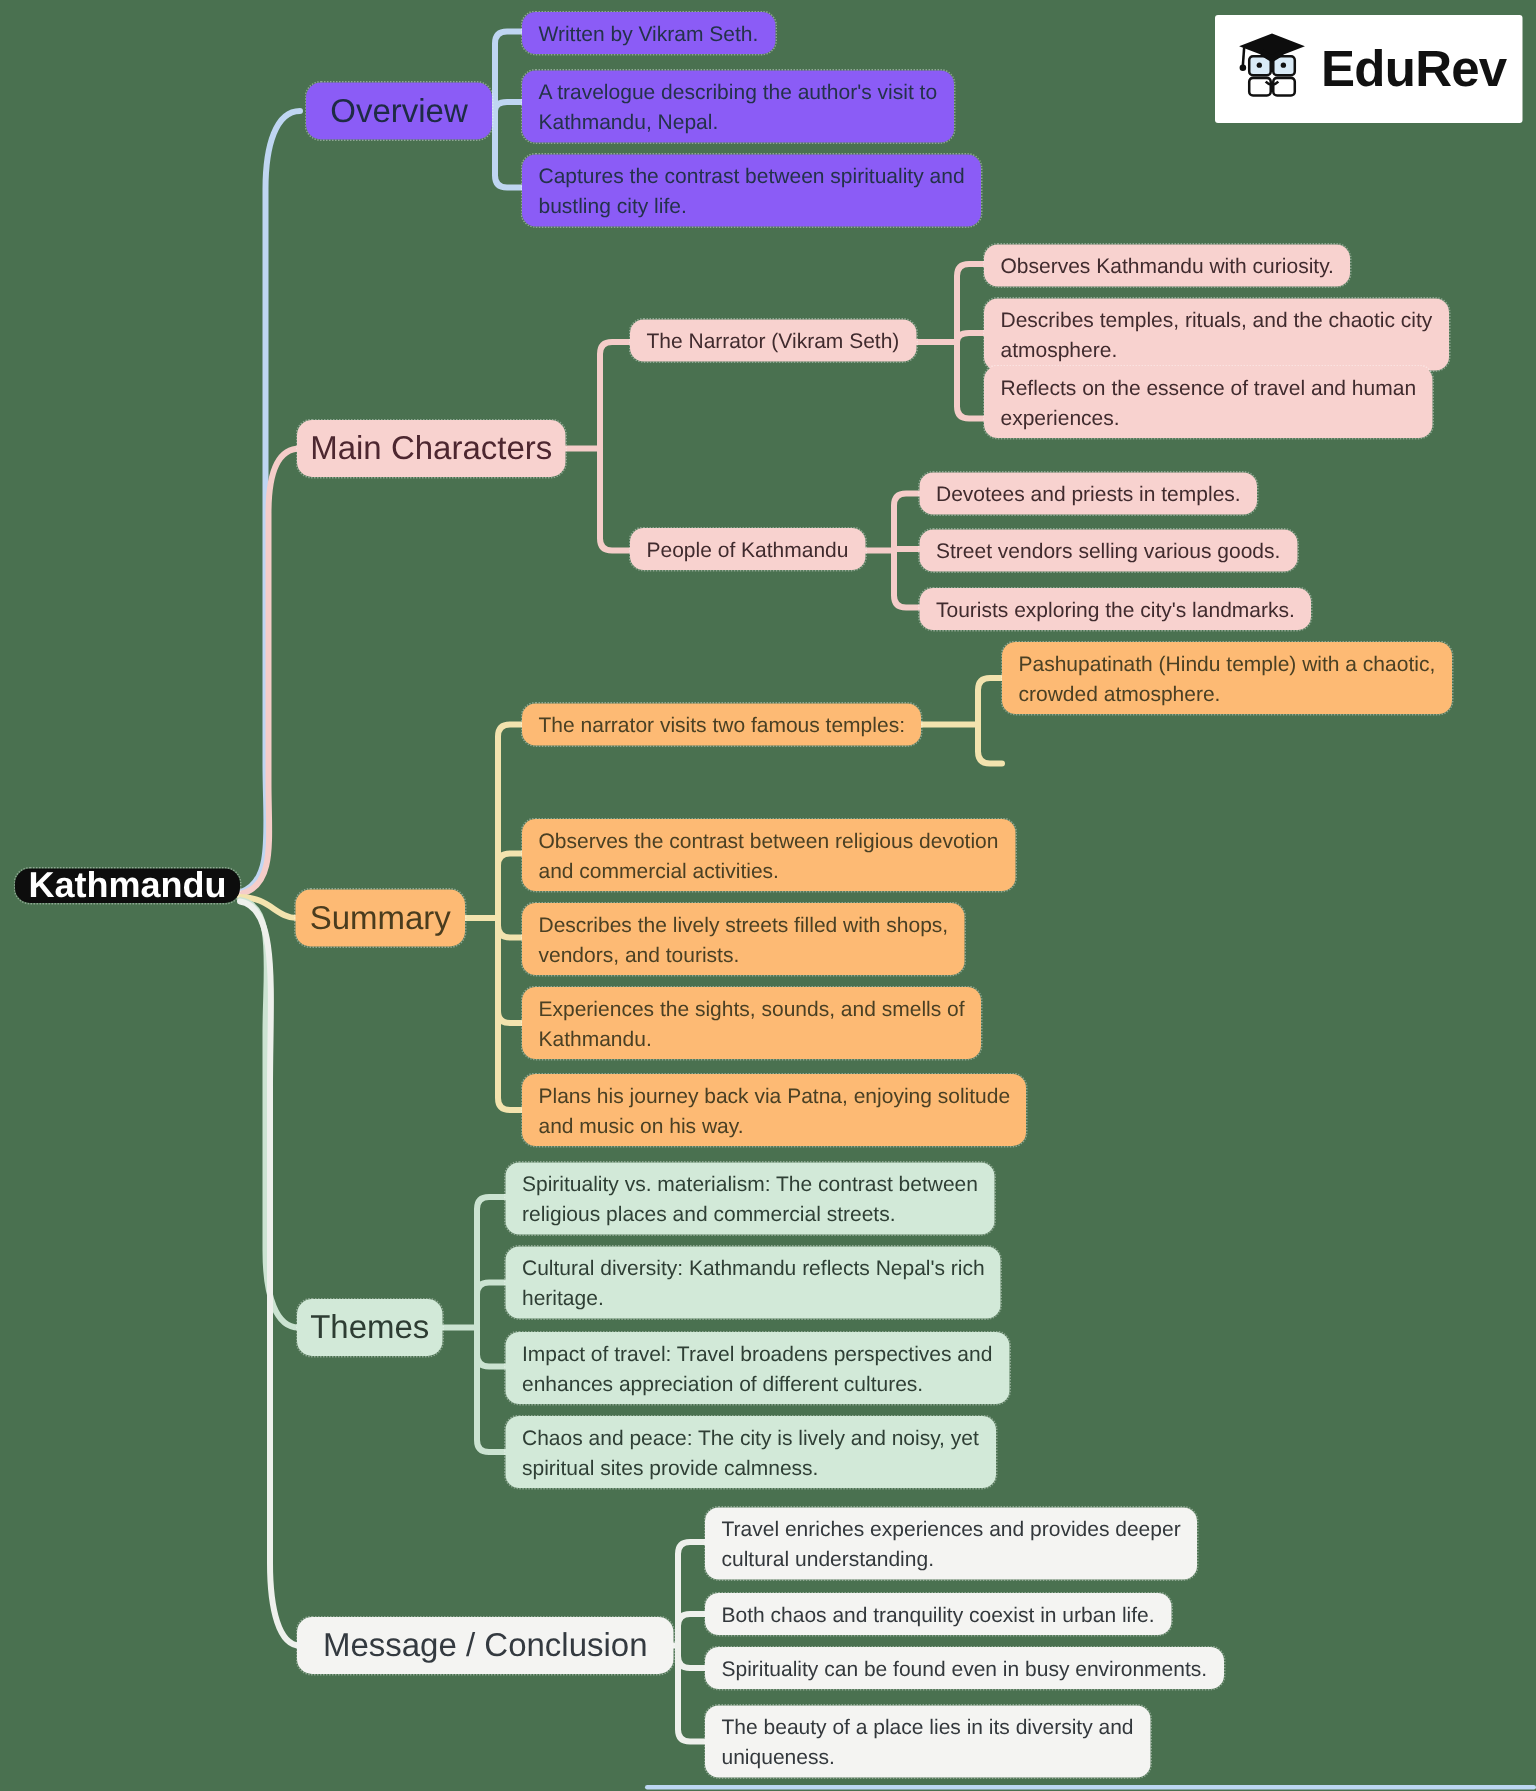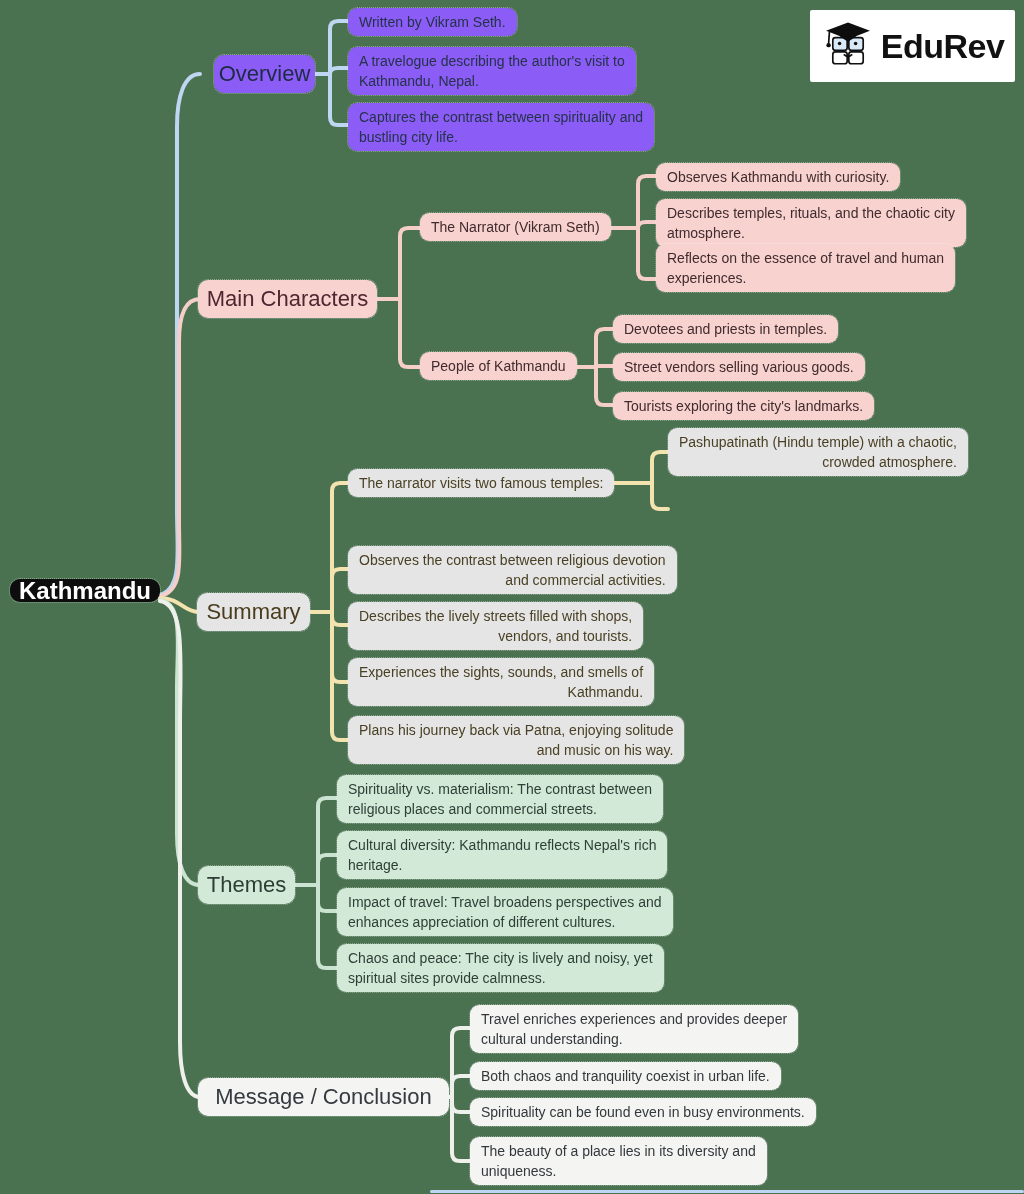--- a/index.html
+++ b/index.html
@@ -14,21 +14,21 @@
   }
   .leaf{font-size:14px;line-height:20px;padding:4px 11px;border-radius:9px;}
   .blabel{
     font-size:22px;height:38px;display:flex;align-items:center;justify-content:center;
     white-space:nowrap;border-radius:10px;
   }
   .c-blue{background:#8b5cf6;color:#24324a;}
   .c-blue.blabel{color:#1e2b45;}
   .c-pink{background:#f8d2cf;color:#402b2e;}
   .c-pink.blabel{color:#4d2730;}
-  .c-yellow{background:#e5e5e5;color:#4a4024;text-align:right;}
+  .c-yellow{background:#fdba74;color:#4a4024;}
   .c-yellow.blabel{color:#4a3c1e;}
   .c-green{background:#d2e9d8;color:#2f3f35;}
   .c-green.blabel{color:#2e3d33;}
   .c-gray{background:#f4f4f2;color:#33383c;}
   .c-gray.blabel{color:#343a40;}
   .root{
     background:#0d0d0d;color:#ffffff;font-weight:bold;font-size:24px;
     display:flex;align-items:center;justify-content:center;white-space:nowrap;
     border-radius:10px;height:23px;
   }
@@ -93,21 +93,21 @@
       <path d="M 430 1097 H 452"></path>
       <path d="M 452 1097 V 1036 Q 452 1028 460 1028 H 470"></path>
       <path d="M 452 1097 V 1084 Q 452 1076 460 1076 H 470"></path>
       <path d="M 452 1097 V 1104 Q 452 1112 460 1112 H 470"></path>
       <path d="M 452 1097 V 1153 Q 452 1161 460 1161 H 470"></path>
     </g>
   </svg>
 
   <div class="node root" style="left:10px;top:579px;width:150px;">Kathmandu</div>
 
-  <div class="node blabel c-blue" style="left:214px;top:55px;width:101px;">Overview</div>
+  <div class="node blabel c-blue" style="left:204px;top:55px;width:124px;">Overview</div>
   <div class="node leaf c-blue" style="left:348px;top:8px;">Written by Vikram Seth.</div>
   <div class="node leaf c-blue" style="left:348px;top:47px;">A travelogue describing the author's visit to
 Kathmandu, Nepal.</div>
   <div class="node leaf c-blue" style="left:348px;top:103px;">Captures the contrast between spirituality and
 bustling city life.</div>
 
   <div class="node blabel c-pink" style="left:198px;top:280px;width:179px;">Main Characters</div>
   <div class="node leaf c-pink" style="left:420px;top:213px;">The Narrator (Vikram Seth)</div>
   <div class="node leaf c-pink" style="left:656px;top:163px;">Observes Kathmandu with curiosity.</div>
   <div class="node leaf c-pink" style="left:656px;top:199px;">Describes temples, rituals, and the chaotic city

